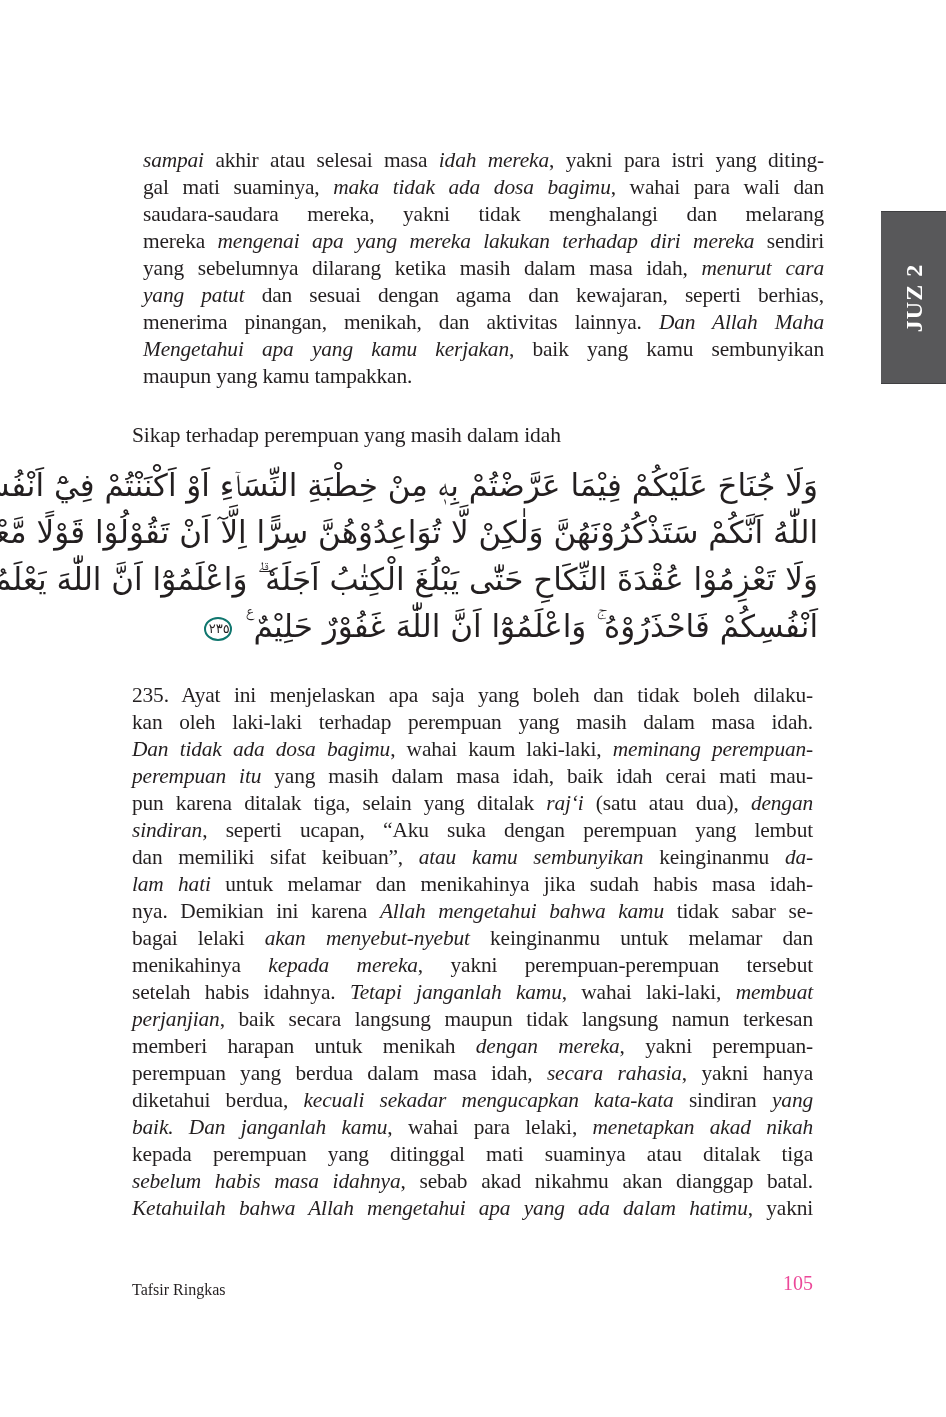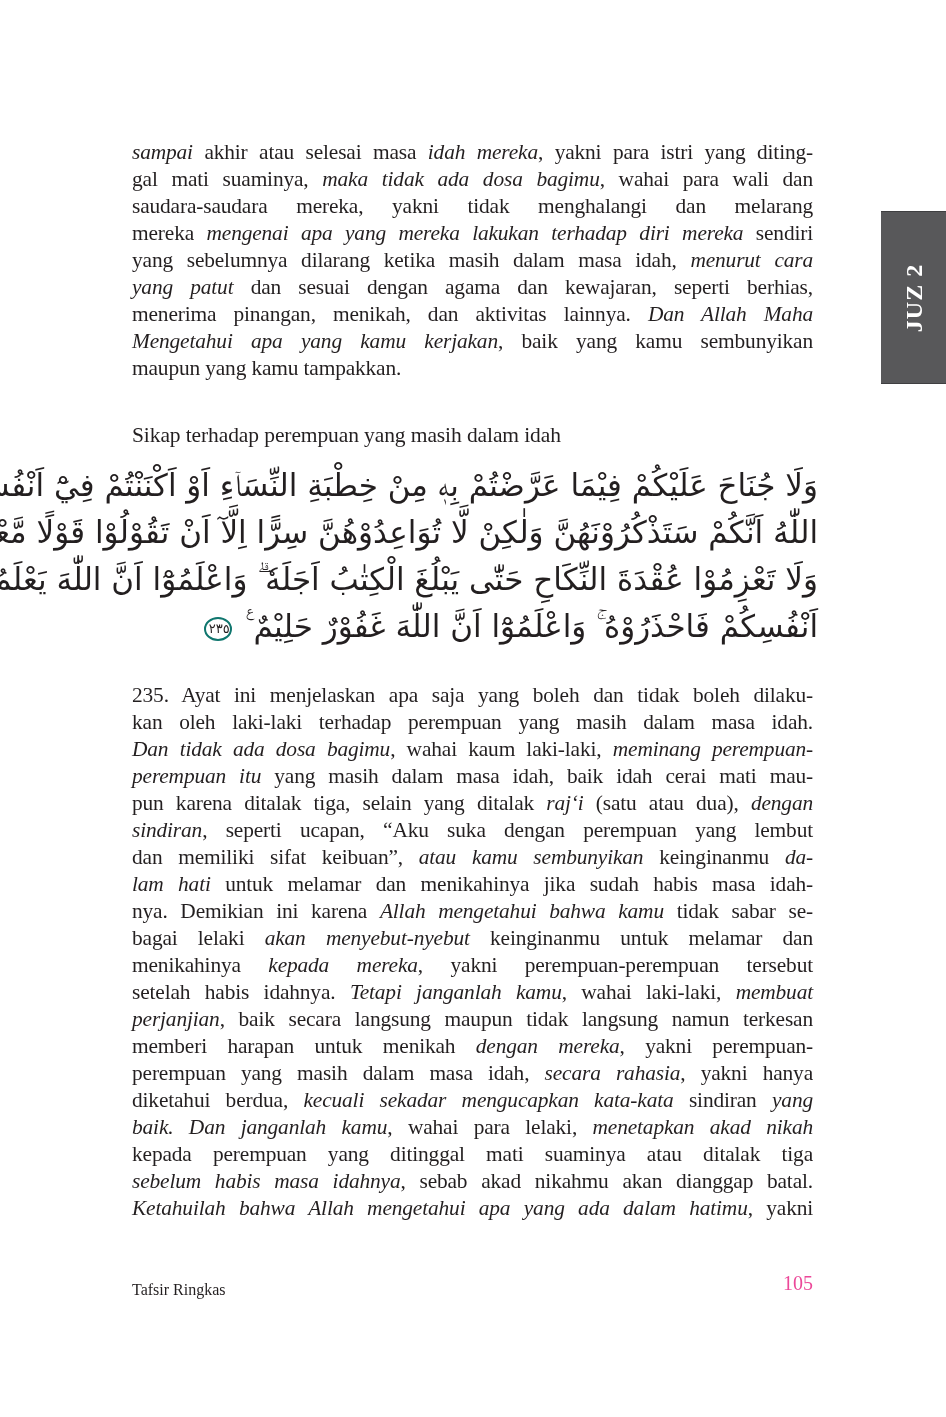--- a/index.html
+++ b/index.html
@@ -39,21 +39,21 @@
       white-space: nowrap;
       height: 27px;
     }
     .text-block .line.last {
       text-align-last: left;
     }
     .text-block .line span.seg {
       display: inline;
     }
     .i { font-style: italic; }
-    #para-1 { top: 139px; }
+    #para-1 { top: 147px; margin-left: 11px; }
     #para-2 { top: 682px; }
     .heading {
       position: absolute;
       left: 132px;
       top: 423px;
       font-size: 21.5px;
       font-weight: normal;
       letter-spacing: -0.1px;
       margin: 0;
     }
@@ -165,21 +165,21 @@
       <span class="line"><span class="seg">pun karena ditalak tiga, selain yang ditalak </span><span class="seg i">raj‘i</span><span class="seg"> (satu atau dua), </span><span class="seg i">dengan</span></span>
       <span class="line"><span class="seg i">sindiran</span><span class="seg">, seperti ucapan, “Aku suka dengan perempuan yang lembut</span></span>
       <span class="line"><span class="seg">dan memiliki sifat keibuan”, </span><span class="seg i">atau kamu sembunyikan</span><span class="seg"> keinginanmu </span><span class="seg i">da-</span></span>
       <span class="line"><span class="seg i">lam hati</span><span class="seg"> untuk melamar dan menikahinya jika sudah habis masa idah-</span></span>
       <span class="line"><span class="seg">nya. Demikian ini karena </span><span class="seg i">Allah mengetahui bahwa kamu</span><span class="seg"> tidak sabar se-</span></span>
       <span class="line"><span class="seg">bagai lelaki </span><span class="seg i">akan menyebut-nyebut</span><span class="seg"> keinginanmu untuk melamar dan</span></span>
       <span class="line"><span class="seg">menikahinya </span><span class="seg i">kepada mereka</span><span class="seg">, yakni perempuan-perempuan tersebut</span></span>
       <span class="line"><span class="seg">setelah habis idahnya. </span><span class="seg i">Tetapi janganlah kamu</span><span class="seg">, wahai laki-laki, </span><span class="seg i">membuat</span></span>
       <span class="line"><span class="seg i">perjanjian</span><span class="seg">, baik secara langsung maupun tidak langsung namun terkesan</span></span>
       <span class="line"><span class="seg">memberi harapan untuk menikah </span><span class="seg i">dengan mereka</span><span class="seg">, yakni perempuan-</span></span>
-      <span class="line"><span class="seg">perempuan yang masih dalam masa idah, </span><span class="seg i">secara rahasia</span><span class="seg">, yakni hanya</span></span>
+      <span class="line"><span class="seg">perempuan yang berdua dalam masa idah, </span><span class="seg i">secara rahasia</span><span class="seg">, yakni hanya</span></span>
       <span class="line"><span class="seg">diketahui berdua, </span><span class="seg i">kecuali sekadar mengucapkan kata-kata</span><span class="seg"> sindiran </span><span class="seg i">yang</span></span>
       <span class="line"><span class="seg i">baik. Dan janganlah kamu</span><span class="seg">, wahai para lelaki, </span><span class="seg i">menetapkan akad nikah</span></span>
       <span class="line"><span class="seg">kepada perempuan yang ditinggal mati suaminya atau ditalak tiga</span></span>
       <span class="line"><span class="seg i">sebelum habis masa idahnya</span><span class="seg">, sebab akad nikahmu akan dianggap batal.</span></span>
       <span class="line"><span class="seg i">Ketahuilah bahwa Allah mengetahui apa yang ada dalam hatimu</span><span class="seg">, yakni</span></span>
     </div>
 
   <div class="footer-title">Tafsir Ringkas</div>
   <div class="page-number">105</div>
 

